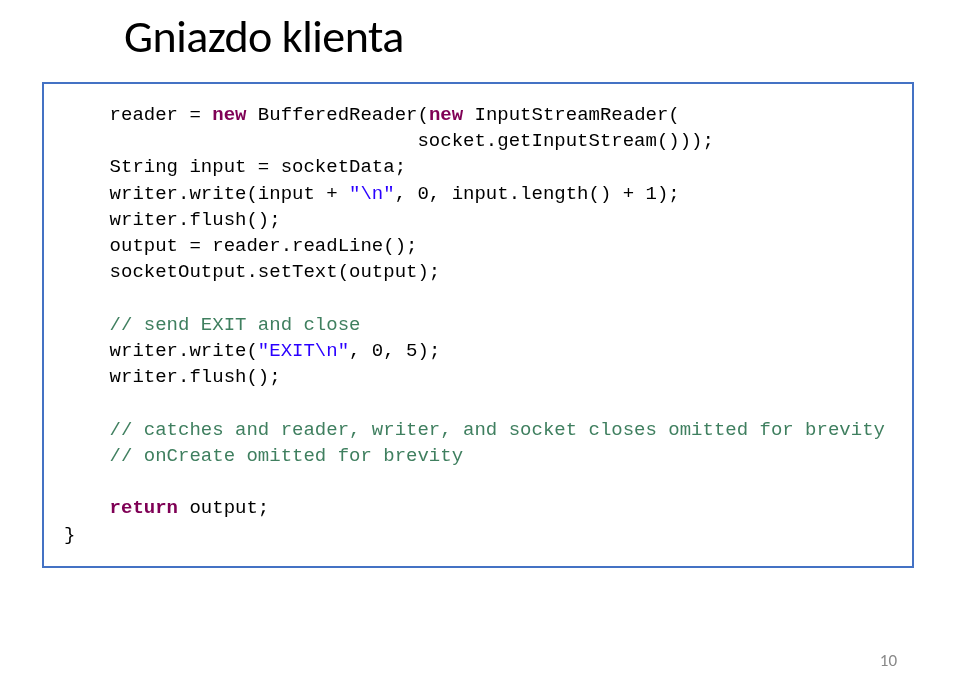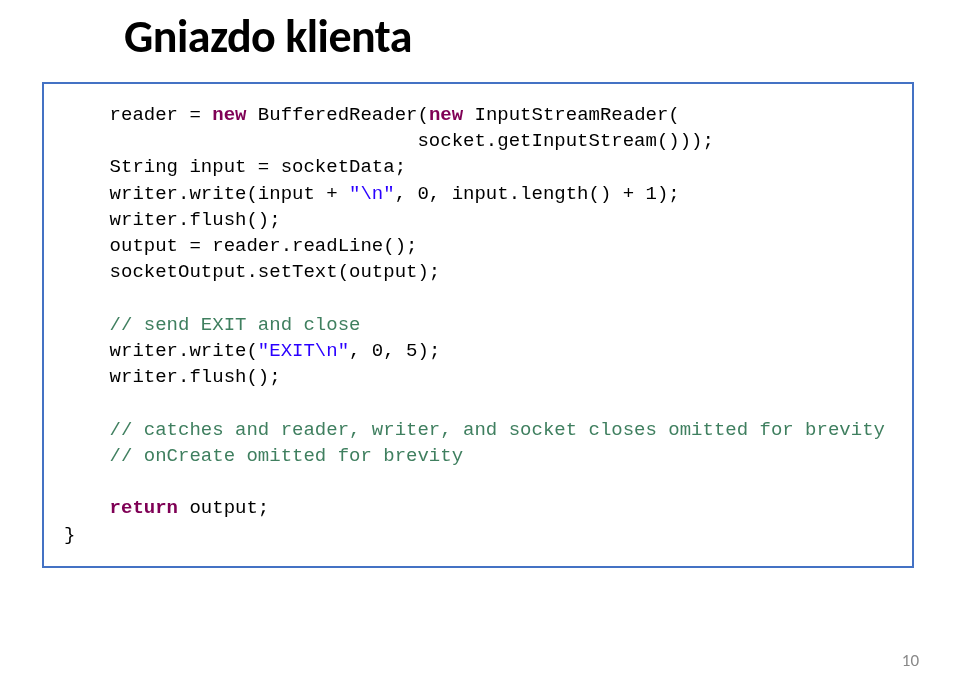--- a/index.html
+++ b/index.html
@@ -1,24 +1,24 @@
 <!DOCTYPE html>
 <html><head>
 <meta charset="utf-8">
 <style>
   * { box-sizing: border-box; margin: 0; padding: 0; }
   html, body { width: 960px; height: 691px; background: #fff; font-family: Calibri, "Segoe UI", Arial, sans-serif; }
   .page { width: 960px; height: 691px; position: relative; padding: 8px 42px 0 42px; }
-  .title { font-size: 46px; font-weight: 700; color: #000; margin-left: 82px; margin-bottom: 18px; letter-spacing: -0.5px; }
+  .title { font-size: 46px; font-weight: 400; color: #000; margin-left: 82px; margin-bottom: 18px; letter-spacing: -0.5px; }
   .code-box { border: 2px solid #4472c4; border-radius: 0; background: #fff; padding: 18px 20px 18px 20px; width: 872px; }
   .code { font-family: "Courier New", Courier, monospace; font-size: 19px; line-height: 1.38; white-space: pre; color: #000; }
   .kw { color: #7f0055; font-weight: bold; }
   .str { color: #2a00ff; }
   .cmt { color: #3f7f5f; }
-  .page-num { position: absolute; bottom: 20px; right: 41px; font-size: 17px; color: #888; font-family: Calibri, Arial, sans-serif; }
+  .page-num { position: absolute; bottom: 20px; right: 63px; font-size: 17px; color: #888; font-family: Calibri, Arial, sans-serif; }
 </style>
 </head>
 <body>
 
 <div class="page">
   <h1 class="title">Gniazdo klienta</h1>
 
   <div class="code-box">
     <div class="code"><span>    reader = </span><span class="kw">new</span><span> BufferedReader(</span><span class="kw">new</span><span> InputStreamReader(</span>
 <span>                               socket.getInputStream()));</span>

